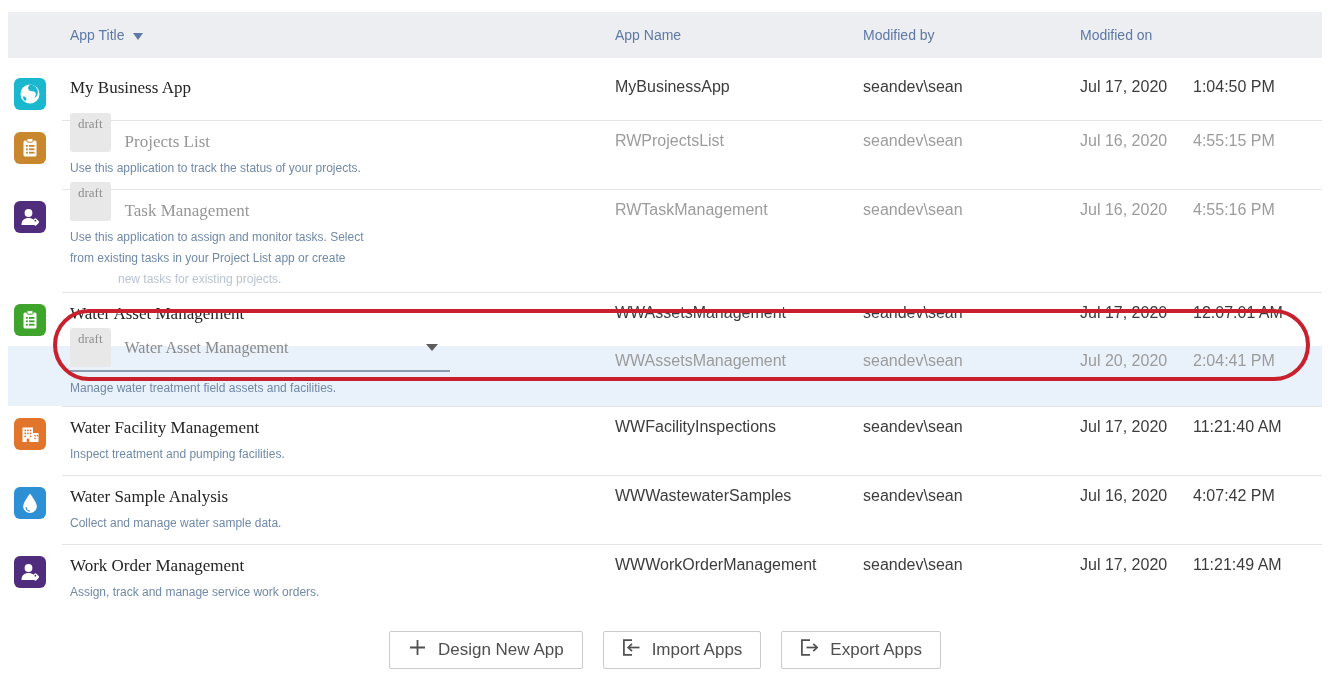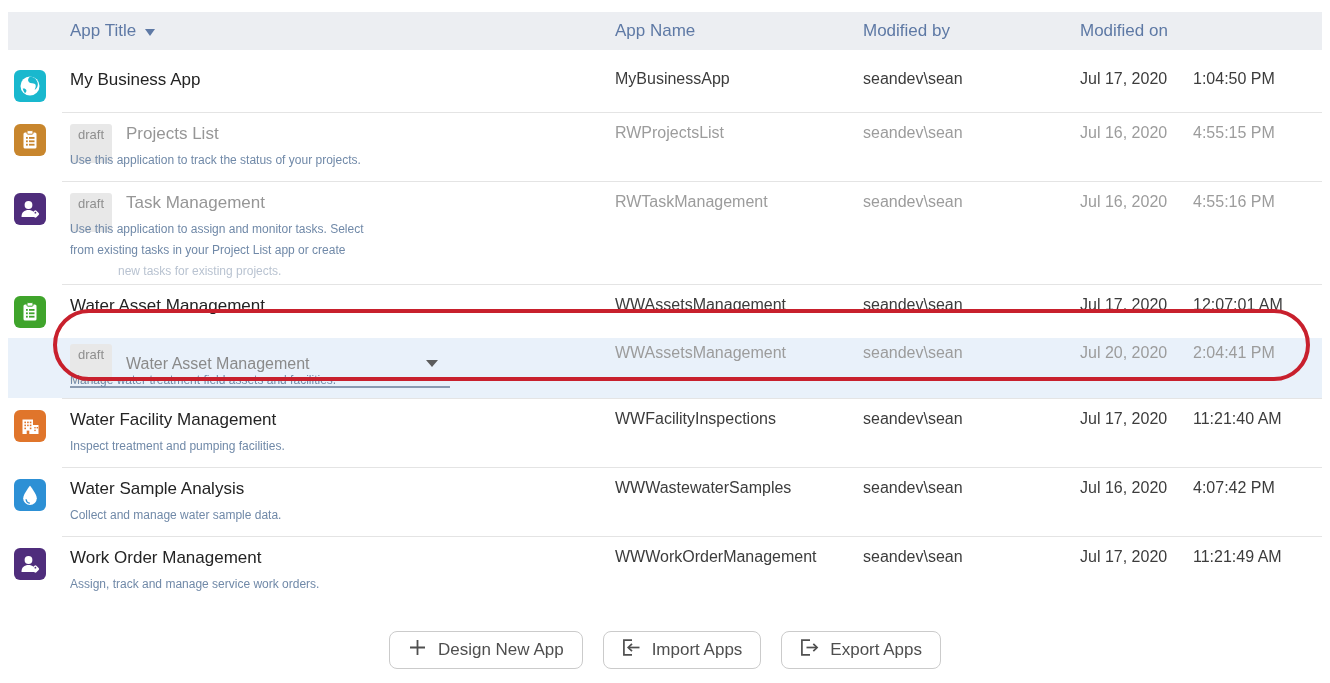--- a/index.html
+++ b/index.html
@@ -1,55 +1,55 @@
 <!DOCTYPE html>
 <html><head>
 <meta charset="utf-8">
 <style>
   * { box-sizing: border-box; margin: 0; padding: 0; }
   html,body { width:1330px; height:683px; background:#fff; font-family:"Liberation Sans",sans-serif; position:relative; overflow:hidden; }
 
   .table { position:absolute; left:8px; top:12px; width:1314px; }
   .grid-cols { display:grid; grid-template-columns:54px 553px 248px 217px 113px 1fr; }
 
-  .thead { background:#eceef2; height:38px; align-items:center; color:#5e79a5; font-size:17px; }
+  .thead { background:#eceef2; height:46px; align-items:center; color:#5e79a5; font-size:14px; }
   .th { display:flex; align-items:center; gap:9px; }
   .th.pad { padding-left:8px; }
   .sort-caret { width:0; height:0; border-left:5.5px solid transparent; border-right:5.5px solid transparent; border-top:7px solid #5e79a5; margin-top:2px; }
 
   .tbody { margin-top:8px; }
   .row { position:relative; padding:12px 0 10px; font-size:16px; }
   .row .sep { position:absolute; left:54px; right:0; bottom:-1px; height:1px; background:#e4e4e4; }
   .row.highlighted { background:#e9f1fa; padding:6px 0 7px; }
   .row.compact { padding-bottom:2px; }
 
   .icon-cell { padding-left:6px; }
   .app-icon { width:32px; height:32px; border-radius:6px; display:flex; align-items:center; justify-content:center; }
 
   .title-cell { padding-left:8px; }
-  .title-line { display:flex; align-items:flex-start; gap:14px; height:20px; }
+  .title-line { display:flex; align-items:flex-end; gap:14px; height:20px;font-family:Liberation Serif, serif; }
   .title { font-size:17px; color:#242424; white-space:nowrap; }
   .row.draft .title { color:#969696; }
   .badge { background:#e8e8e8; color:#8f8f8f; font-size:13px; line-height:13px; padding:4px 8px 22px; border-radius:3px; flex:none; }
 
   .desc-block { margin-top:6px; }
   .desc-line { color:#7089a8; font-size:12px; line-height:21px; white-space:nowrap; }
   .desc-line.faded { color:#b9c3d1;margin-left:48px; }
 
   .val { color:#3c3c3c; white-space:nowrap; }
   .row.draft .val { color:#9c9c9c; }
 
   .edit-field { display:flex; align-items:center; gap:14px; width:380px; border-bottom:2px solid #8a9ab1; padding-bottom:3px; }
   .field-text { color:#8a8a8a; font-size:16px; }
   .dd-caret { width:0; height:0; border-left:6px solid transparent; border-right:6px solid transparent; border-top:7px solid #5c5c5c; margin-left:auto; margin-right:12px; }
 
   .annotation-oval { position:absolute; left:53px; top:309px; width:1257px; height:72px; border:4px solid #c8202d; border-radius:38px; pointer-events:none; z-index:5; }
 
   .footer { position:absolute; top:631px; left:0; width:1330px; display:flex; justify-content:center; gap:20px; }
-  .btn { display:flex; align-items:center; gap:11px; background:#fff; border:1px solid #cbcbcb; border-radius:8px; height:38px; padding:16px 18px; font-size:17px; color:#4f4f4f; cursor:pointer; font-family:"Liberation Sans",sans-serif; }
+  .btn { display:flex; align-items:center; gap:11px; background:#fff; border:1px solid #cbcbcb; border-radius:2px; height:38px; padding:16px 18px; font-size:17px; color:#4f4f4f; cursor:pointer; font-family:"Liberation Sans",sans-serif; }
   .btn svg { flex:none; }
 </style>
 </head>
 <body>
 
 <div class="table">
   <div class="thead grid-cols">
     <div class="th"></div>
     <div class="th pad">
       <span>App Title</span>

